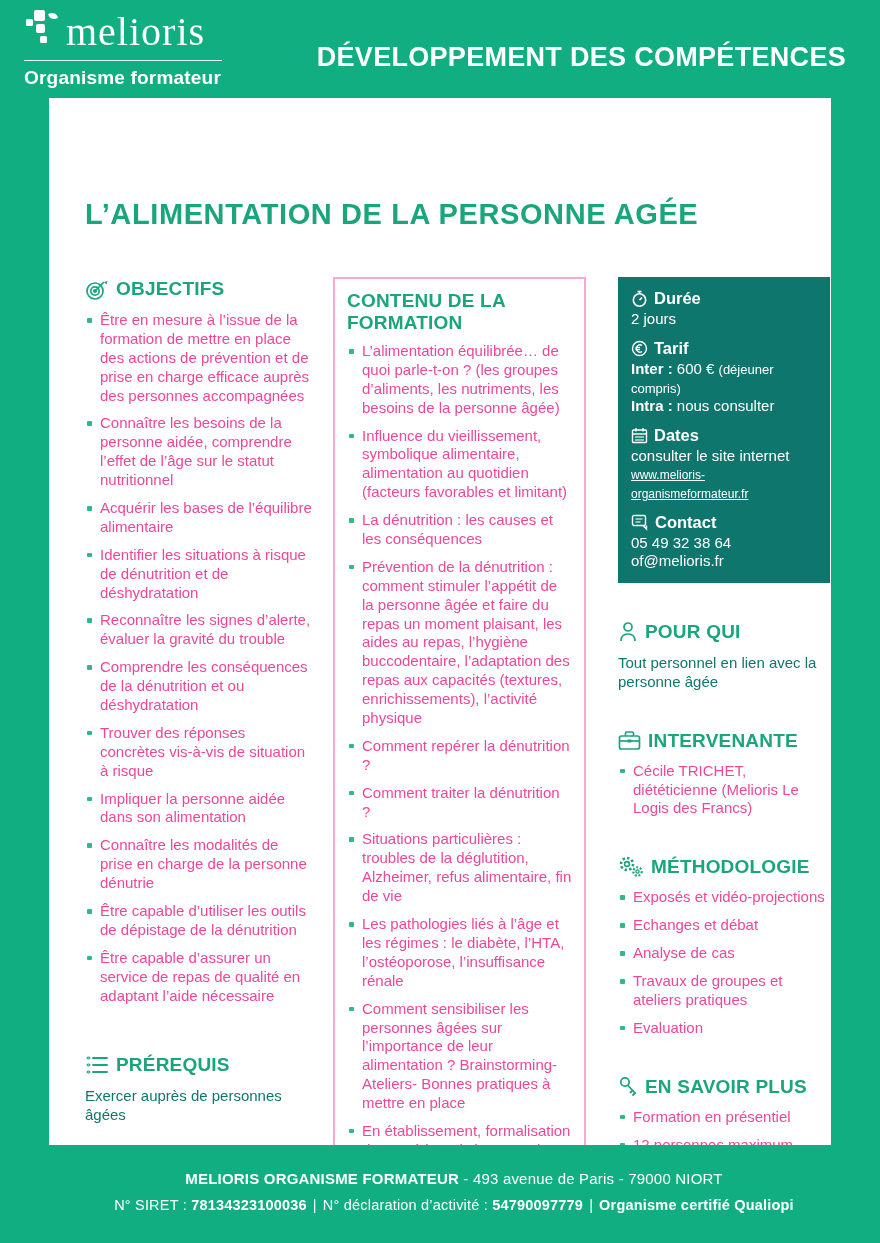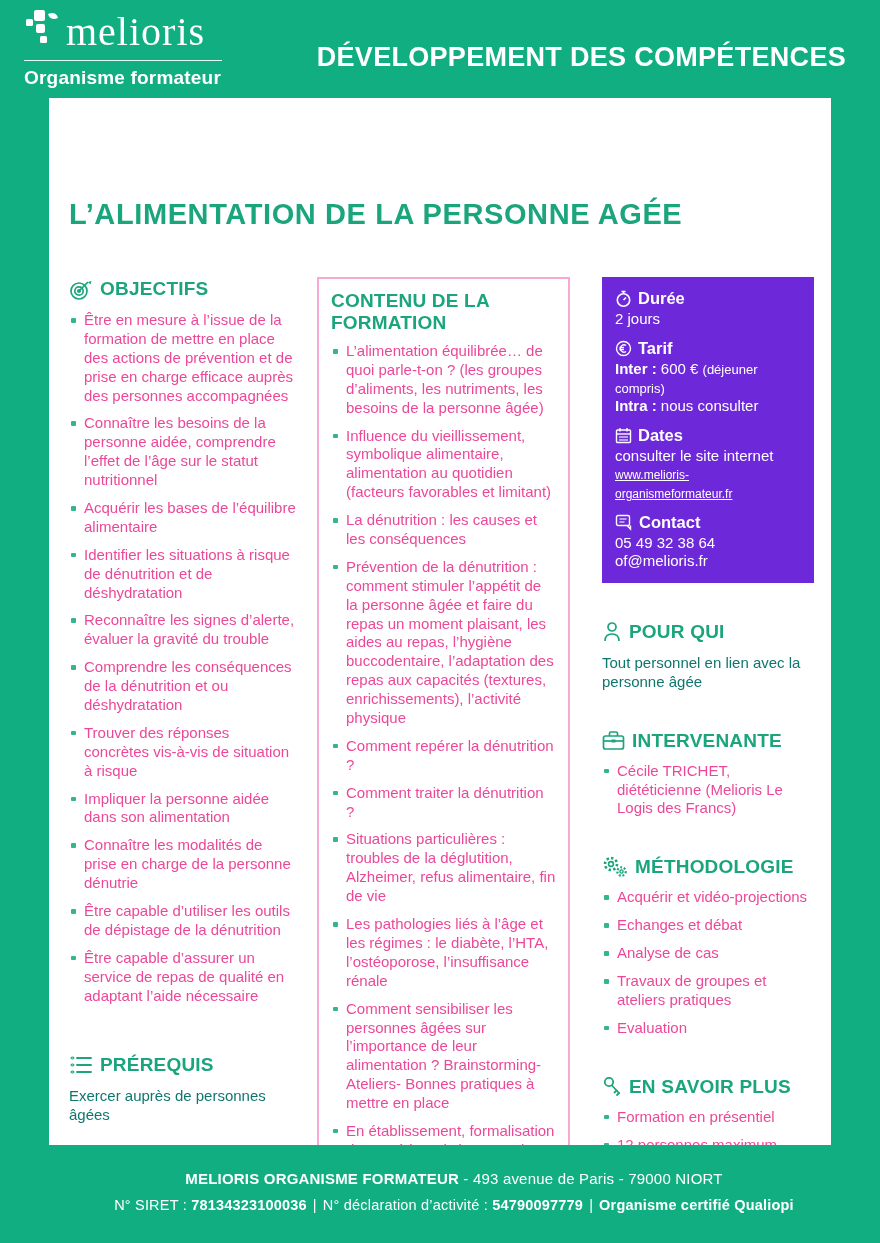--- a/index.html
+++ b/index.html
@@ -14,21 +14,21 @@
   .header { position:absolute; top:0; left:0; width:100%; height:98px; }
   .logo-wrap { position:absolute; left:24px; top:10px; width:198px; }
   .logo-row { display:flex; align-items:flex-start; gap:6px; }
   .logo-text { font-family:Liberation Serif, serif; font-weight:400; color:#ffffff; font-size:40px; line-height:44px; letter-spacing:1px; }
   .logo-rule { border:none; border-top:1.5px solid #eafff7; margin-top:2px; width:100%; }
   .logo-sub { color:#ffffff; font-size:19px; font-weight:700; margin-top:6px; letter-spacing:0.2px; }
   .banner { position:absolute; right:34px; top:42px; color:#ffffff; font-size:27px; font-weight:700; letter-spacing:0.3px; }
   
   .card {
     position:absolute; left:49px; top:98px; width:782px; height:1047px;
-    background:#ffffff; padding:0 20px; overflow:hidden;
+    background:#ffffff; padding:0 36px; overflow:hidden;
   }
   .course-title { margin-top:100px; color:#1BA57C; font-size:29px; font-weight:700; letter-spacing:0.6px; }
   .columns { display:flex; margin-top:46px; gap:14px; }
   .col-left  { width:227px; flex:none; }
   .col-mid   { width:253px; flex:none; border:2px solid #f9a8d4; padding:11px 12px 14px 12px; margin-left:7px; }
   .col-right { width:212px; flex:none; margin-left:18px; }
   
   .sec-head { display:flex; align-items:center; gap:7px; color:#1BA57C; font-size:19px; font-weight:700; letter-spacing:0.2px; margin-bottom:10px; }
   .sec-head .ico { display:inline-flex; flex:none; }
   
@@ -37,21 +37,21 @@
     position:relative; padding-left:15px; margin-bottom:9px;
     color:#ec4899; font-size:15px; line-height:1.26;
   }
   ul.blist li::before {
     content:""; position:absolute; left:2px; top:7px;
     width:4.5px; height:4.5px; background:#35B492; border-radius:1px;
   }
   .plain-text { color:#0f766e; font-size:15px; line-height:1.3; }
   .prerequis { margin-top:48px; }
   
-  .infobox { background:#6d28d9; color:#ffffff; padding:12px 13px 10px 13px; }
+  .infobox { background:#0f766e; color:#ffffff; padding:12px 13px 10px 13px; }
   .ib-group { margin-bottom:11px; }
   .ib-group:last-child { margin-bottom:2px; }
   .ib-head { display:flex; align-items:center; gap:6px; font-weight:700; font-size:16.5px; margin-bottom:2px; }
   .ib-head .ico { display:inline-flex; flex:none; }
   .ib-line { font-size:15px; line-height:1.22; }
   .ib-line b { font-weight:700; }
   .ib-note { font-size:13px; }
   .ib-link { color:#ffffff; text-decoration:underline; font-size:12px; }
   
   .rsec { margin-top:38px; }
@@ -262,21 +262,21 @@
               <circle cx="9" cy="8" r="6" stroke-width="2.6" stroke-dasharray="2.4 2.2"></circle>
               <circle cx="9" cy="8" r="2.4" stroke-width="1.6"></circle>
               <circle cx="19.5" cy="15.5" r="4.2" stroke-width="2.2" stroke-dasharray="1.9 1.7"></circle>
               <circle cx="19.5" cy="15.5" r="1.6" stroke-width="1.4"></circle>
             </svg>
           </span>
           <span>MÉTHODOLOGIE</span>
         </div>
         <ul class="blist">
 
-        <li>Acquérir et vidéo-projections</li>
+        <li>Exposés et vidéo-projections</li>
             <li>Echanges et débat</li>
             <li>Analyse de cas</li>
             <li>Travaux de groupes et ateliers pratiques</li>
             <li>Evaluation</li>
           </ul>
       </div>
 
       <div class="rsec">
         <div class="sec-head">
           <span class="ico">

